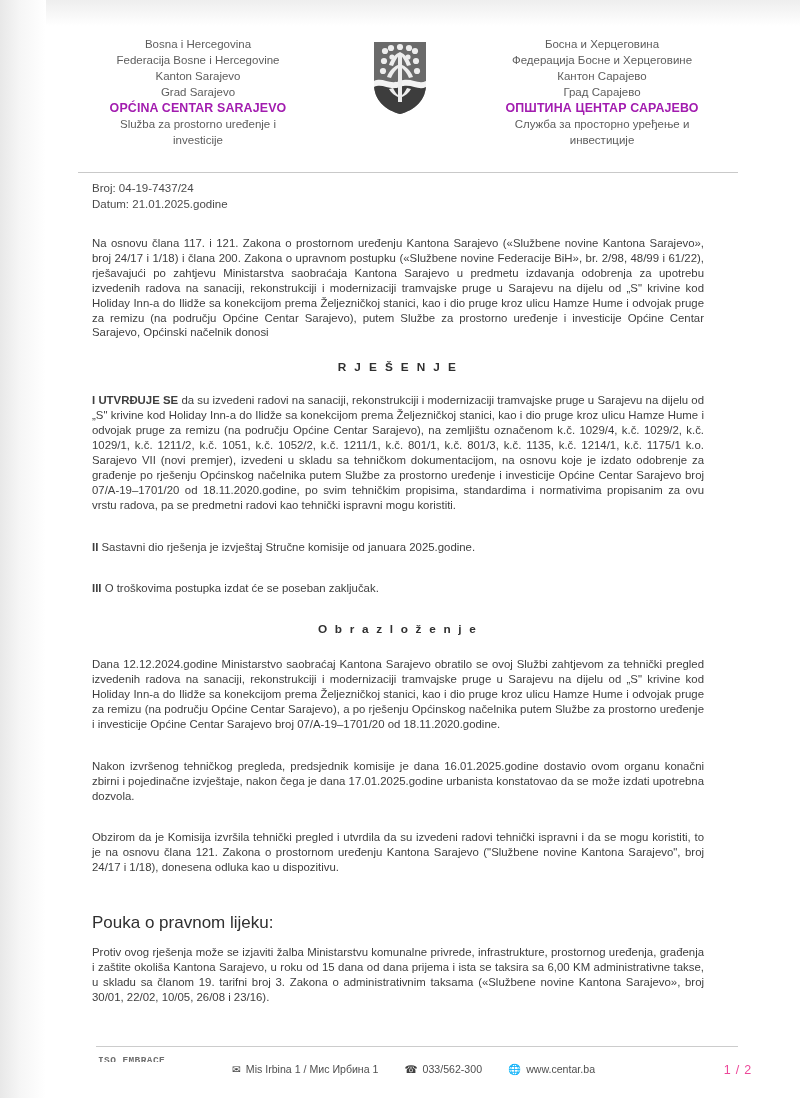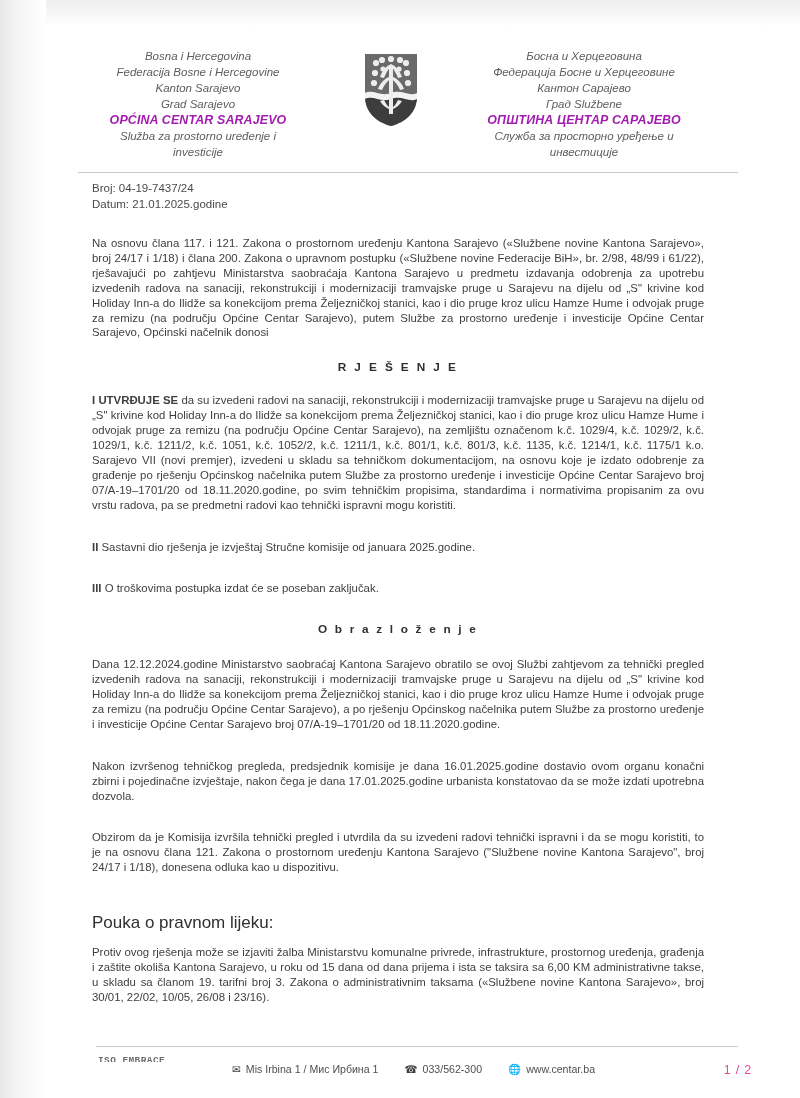--- a/index.html
+++ b/index.html
@@ -31,25 +31,24 @@
     left: 0; right: 0; top: 0;
     height: 26px;
     background: linear-gradient(to bottom, #eeeeee 0%, #ffffff 100%);
     pointer-events: none;
   }
 
   .header {
     position: absolute;
     left: 48px;
     right: 48px;
-    top: 48px;
+    top: 36px;
     display: flex;
     align-items: flex-start;
-    justify-content: flex-start;
-    font-style: italic;
+    justify-content: space-between;
   }
   .header-col {
     width: 300px;
     text-align: center;
     color: #5d5d5d;
     font-size: 11.5px;
     line-height: 16px;
   }
   .header-col .line { white-space: nowrap; }
   .header-col .bold {
@@ -210,21 +209,21 @@
           <circle cx="21" cy="17" r="2.6"></circle>
             <circle cx="37" cy="17" r="2.6"></circle>
         </g>
       </svg>
     </div>
 
     <div class="header-col">
       <div class="line">Босна и Херцеговина</div>
       <div class="line">Федерација Босне и Херцеговине</div>
       <div class="line">Кантон Сарајево</div>
-      <div class="line">Град Službene</div>
+      <div class="line">Град Сарајево</div>
       <div class="line bold">ОПШТИНА ЦЕНТАР САРАЈЕВО</div>
       <div class="line">Служба за просторно уређење и</div>
       <div class="line">инвестиције</div>
     </div>
 
   </div>
 
   <div class="hr-top"></div>
 
   <div class="meta">

